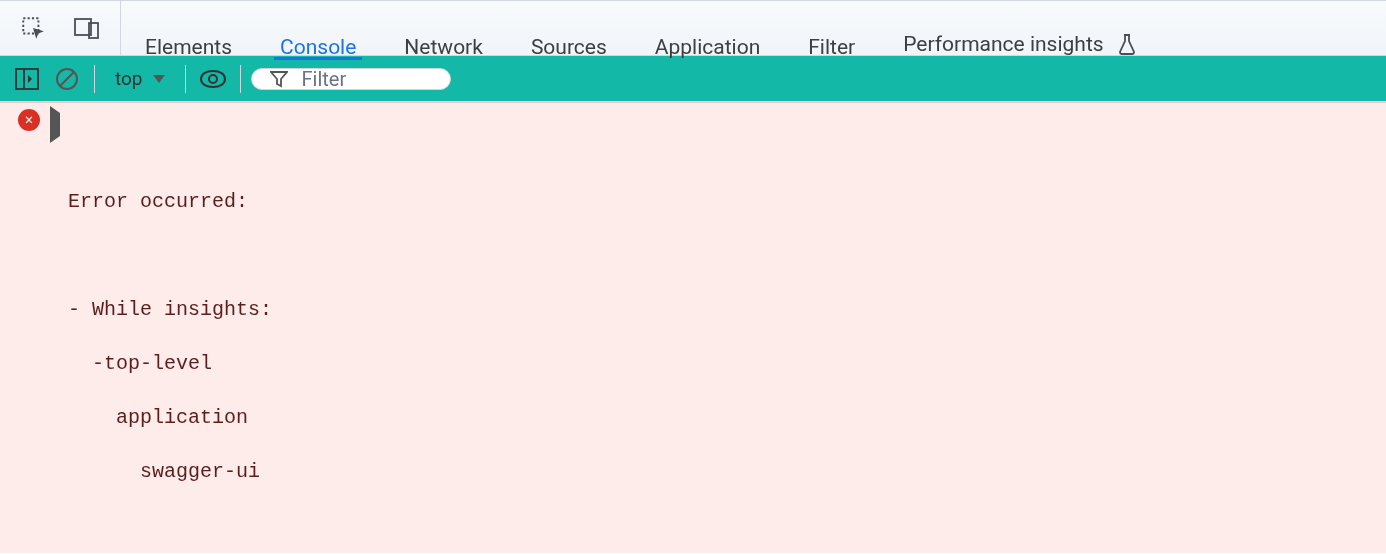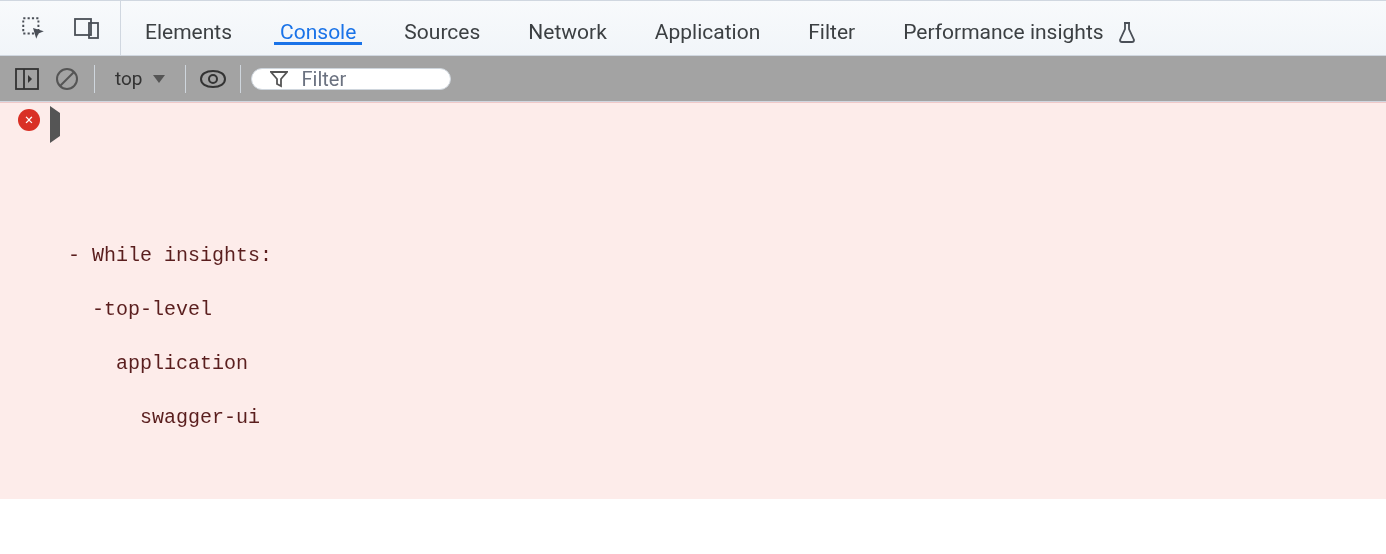--- a/index.html
+++ b/index.html
@@ -26,21 +26,21 @@
     display: flex;
     align-items: center;
     gap: 24px;
     padding: 0 18px;
     height: 100%;
     border-right: 1px solid #d0d7e0;
   }
   .ico { display:inline-flex; align-items:center; justify-content:center; width:30px; height:30px; color:#4a4f57; }
   .tabs {
     display: flex;
-    align-items: center;
+    align-items: flex-end;
     height: 100%;
     margin-top: 7px;
   }
   .tab {
     display: flex;
     align-items: center;
     padding: 0 24px;
     font-size: 21px;
     color: #3c4043;
     position: relative;
@@ -54,21 +54,21 @@
     height:3px;
     background:#1a73e8;
   }
   .flask { margin-left:8px; }
 
   
   .toolbar {
     display:flex;
     align-items:center;
     height:46px;
-    background:#a3a3a3;
+    background:#14b8a6;
     border-bottom:1px solid #d0d7e0;
     padding:0 10px;
     gap:6px;
   }
   .tb-item { display:inline-flex; align-items:center; justify-content:center; width:34px; height:34px; color:#555; }
   .divider { width:1px; height:28px; background:#cfd6dd; margin:0 4px; }
   .context {
     display:flex; align-items:center; gap:10px; font-size:19px; color:#333; padding:0 10px;
   }
   .caret-down { width:0;height:0;border-left:6px solid transparent;border-right:6px solid transparent;border-top:8px solid #555; }
@@ -135,24 +135,24 @@
     </span>
   </div>
   <div class="tabs">
     <div class="tab">
         <span>Elements</span>
       </div>
     <div class="tab active">
         <span>Console</span>
       </div>
     <div class="tab">
+        <span>Network</span>
+      </div>
+    <div class="tab">
         <span>Sources</span>
-      </div>
-    <div class="tab">
-        <span>Network</span>
       </div>
     <div class="tab">
         <span>Application</span>
       </div>
     <div class="tab">
         <span>Filter</span>
       </div>
     <div class="tab">
       <span>Performance insights</span>
       <span class="flask ico">
@@ -203,20 +203,21 @@
 
   <div class="msg err">
     <div class="gutter">
       <span class="err-dot">✕</span>
     </div>
     <div style="flex:0 0 18px;padding-top:4px;">
       <span class="disclose"></span>
     </div>
     <div class="body">
 <span class="row">&nbsp;</span>
+<span class="row">Error occurred:</span>
 <span class="row">&nbsp;</span>
 <span class="row">- While insights:</span>
 <span class="row">  -top-level</span>
 <span class="row">    application</span>
 <span class="row">      swagger-ui</span>
     </div>
   </div>
 
 </div>
 

